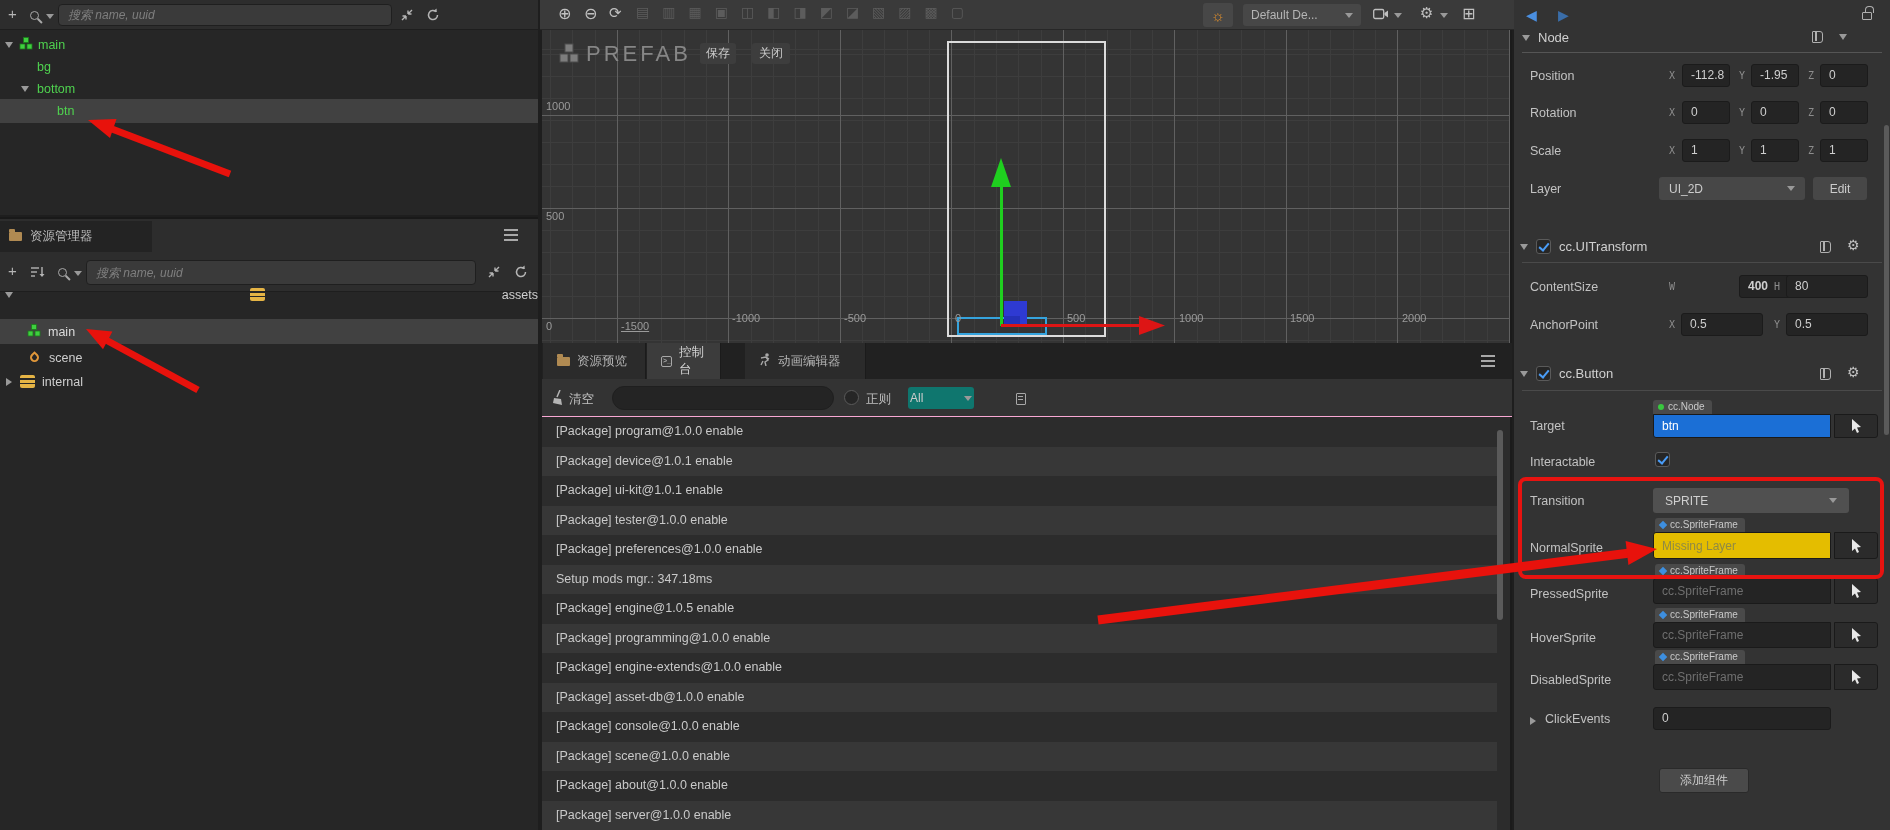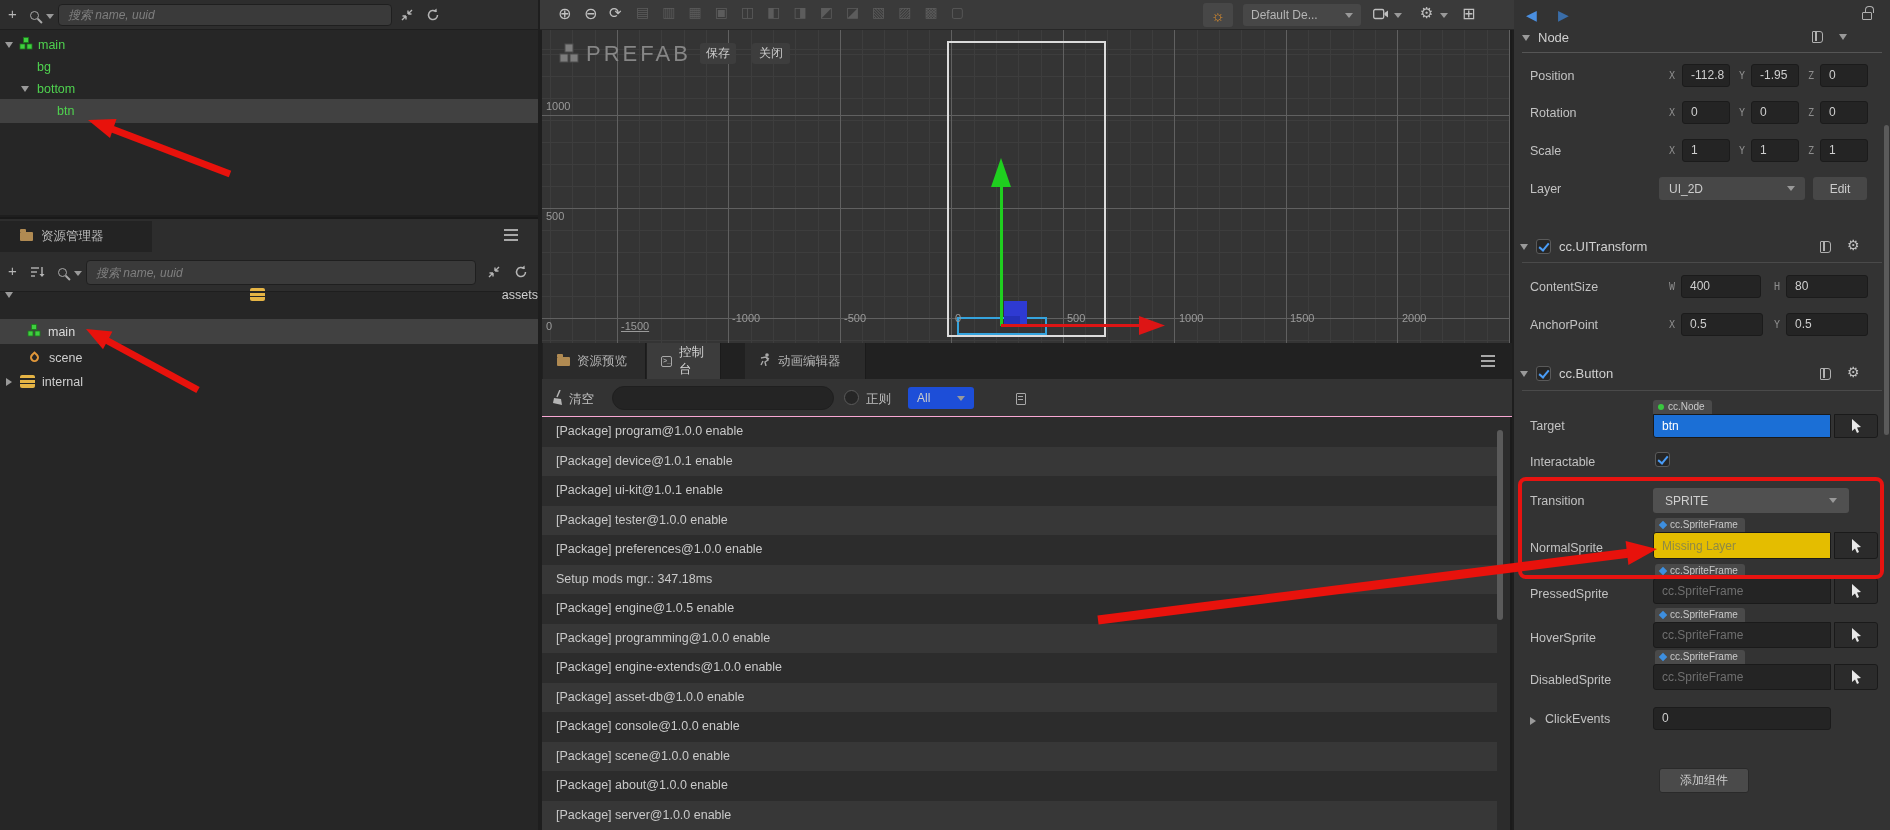--- a/index.html
+++ b/index.html
@@ -123,21 +123,21 @@
       <span class="tree-label green-t" style="margin-left:8px;">bottom</span>
     </div>
     <div class="tree-row row-sel" style="top:99px;height:24px;">
       <span class="tree-label green-t" style="margin-left:57px;">btn</span>
     </div>
   </div>
 
   
   <div class="abs panel" style="left:0;top:217px;width:538px;height:613px;border-top:2px solid #191919;">
     <div class="abs toolbar-row" style="left:0;top:0;width:538px;height:33px;">
-      <div class="abs" style="left:0;top:2px;width:152px;height:31px;background:#232323;display:flex;align-items:center;gap:8px;padding-left:20px;">
+      <div class="abs" style="left:0;top:2px;width:152px;height:31px;background:#232323;display:flex;align-items:center;gap:8px;padding-left:9px;">
         <span class="i-folder"></span>
         <span style="color:#bcbcbc;font-size:12.5px;">资源管理器</span>
       </div>
       <span class="abs i-hamb" style="left:504px;top:10px;"></span>
     </div>
     <div class="abs toolbar-row" style="left:0;top:33px;width:538px;height:40px;border-bottom:1px solid #1e1e1e;">
       <span class="abs" style="left:8px;top:10px;font-size:15px;color:#b5b5b5;">+</span>
       <span class="abs" style="left:30px;top:13px;">
         <svg width="16" height="14" viewBox="0 0 16 14">
             <g stroke="#b5b5b5" stroke-width="1.4">
@@ -310,21 +310,21 @@
       <span class="abs" style="left:10px;top:11px;">
         <svg width="13" height="15" viewBox="0 0 13 15">
             <path d="M8 0 L5 7" stroke="#b5b5b5" stroke-width="1.5"></path>
             <path d="M2 8 l7 1 1 6 -9 -2 z" fill="#b5b5b5"></path>
           </svg>
       </span>
       <span class="abs" style="left:27px;top:12px;color:#c0c0c0;font-size:12.5px;">清空</span>
       <input class="abs inputbox" style="left: 70px; top: 7px; width: 222px; height: 24px; background: rgb(36, 36, 36); border-radius: 12px;">
       <span class="abs chk" style="left:302px;top:11px;border-radius:8px;"></span>
       <span class="abs" style="left:324px;top:12px;color:#c0c0c0;font-size:12.5px;">正则</span>
-      <div class="abs grey-btn" style="left:366px;top:8px;width:66px;height:22px;background:#1d4ed8;justify-content:space-between;padding:0 9px;">
+      <div class="abs grey-btn" style="left:366px;top:8px;width:66px;height:22px;background:#0f766e;justify-content:space-between;padding:0 2px;">
         <span>All</span>
         <span class="caret-down"></span>
       </div>
       <span class="abs i-doc" style="left:456px;top:11px;"></span>
     </div>
     <div id="log-list" class="abs" style="left:0;top:74px;width:955px;height:413px;overflow:hidden;">
 
     <div class="log-row">[Package] program@1.0.0 enable</div>
         <div class="log-row">[Package] device@1.0.1 enable</div>
         <div class="log-row">[Package] ui-kit@1.0.1 enable</div>
@@ -401,21 +401,21 @@
     <span class="ttl">cc.UITransform</span>
   </div>
   <div class="hdr-icons" style="left:1820px;top:240px;">
     <span class="i-book"></span>
     <span style="color:#c0c0c0;font-size:14px;margin-top:-3px;">⚙</span>
   </div>
   <div class="abs" style="left:1522px;top:262px;width:360px;height:1px;background:#4a4a4a;"></div>
 
   <span class="ins-label" style="top:280px;">ContentSize</span>
   <span class="axis-l" style="left:1669px;top:281px;">W</span>
-  <div class="field" style="left:1681px;top:275px;width:80px;">400</div>
+  <div class="field" style="left:1739px;top:275px;width:80px;font-weight:bold;">400</div>
   <span class="axis-l" style="left:1774px;top:281px;">H</span>
   <div class="field" style="left:1786px;top:275px;width:82px;">80</div>
 
   <span class="ins-label" style="top:318px;">AnchorPoint</span>
   <span class="axis-l" style="left:1669px;top:319px;">X</span>
   <div class="field" style="left:1681px;top:313px;width:82px;">0.5</div>
   <span class="axis-l" style="left:1774px;top:319px;">Y</span>
   <div class="field" style="left:1786px;top:313px;width:82px;">0.5</div>
 
   

